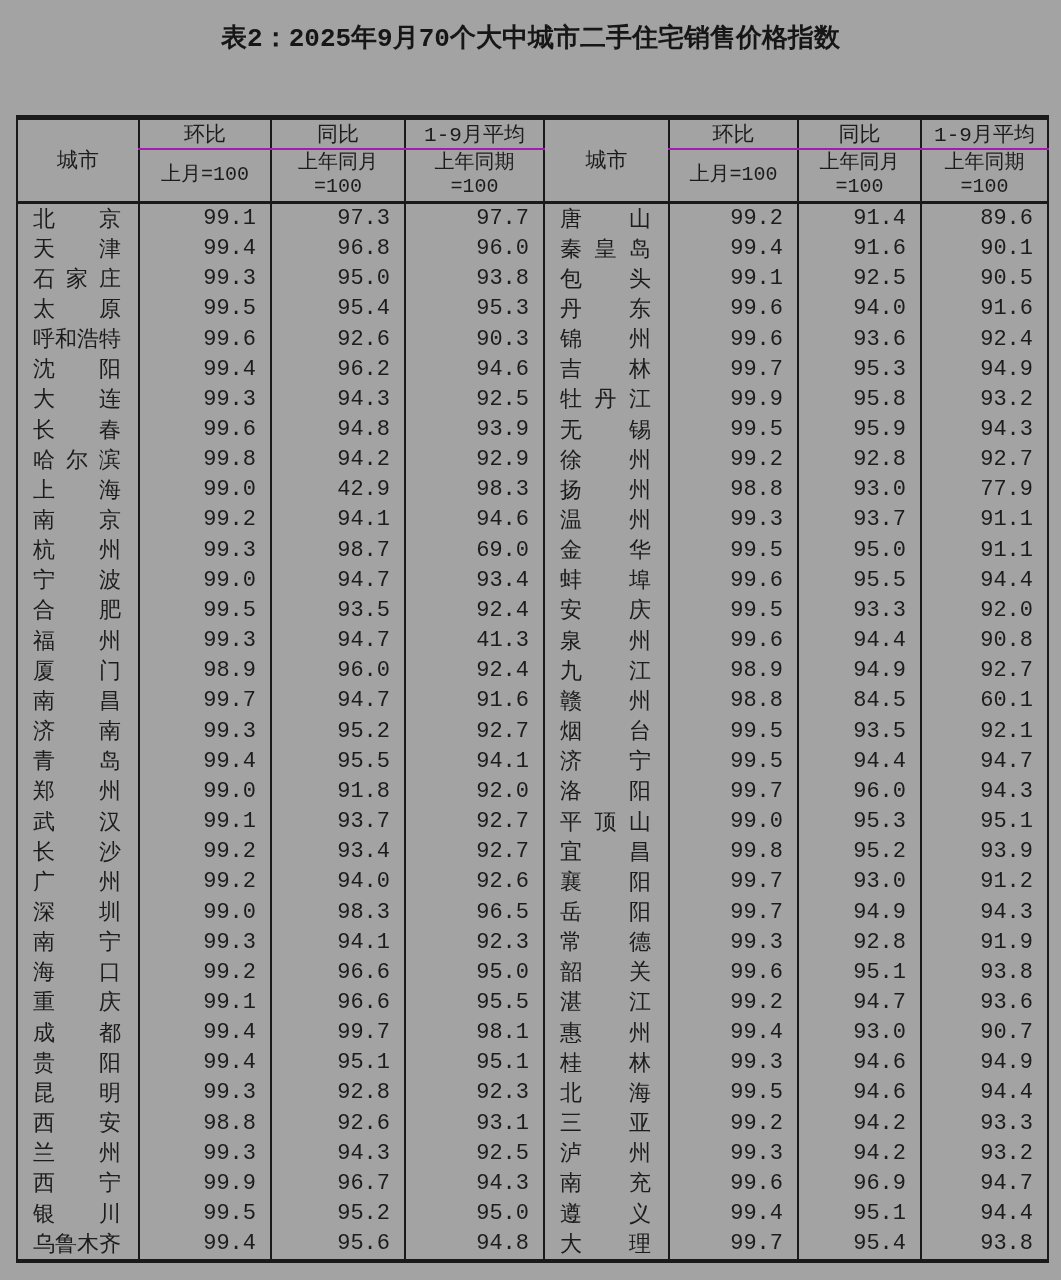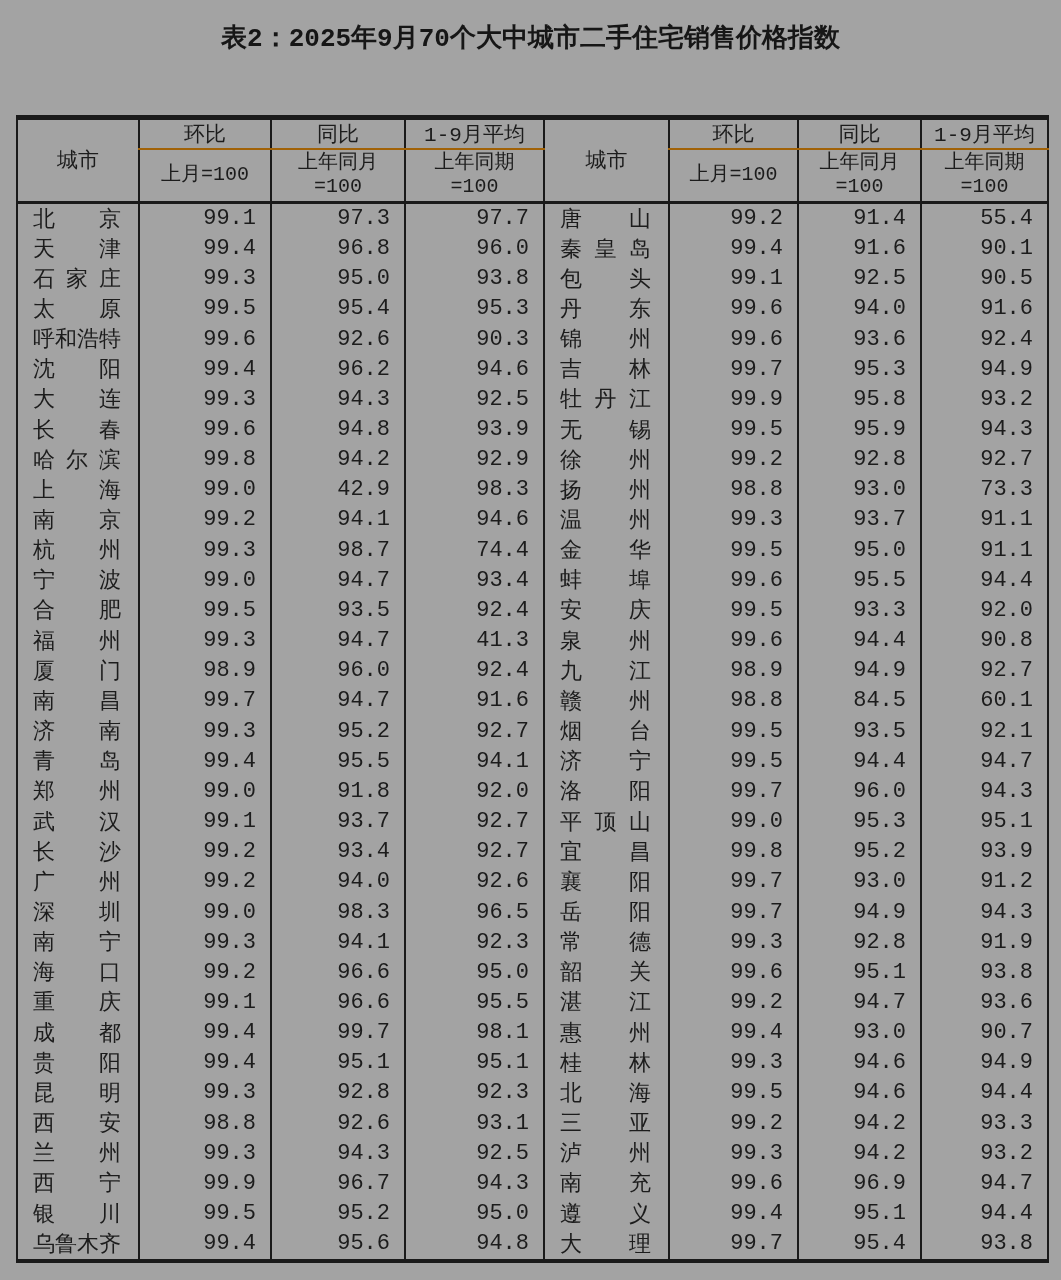--- a/index.html
+++ b/index.html
@@ -43,21 +43,21 @@
     font-weight: normal;
     color: #1c1c1c;
   }
   thead th {
     text-align: center;
     vertical-align: middle;
     font-size: 21px;
   }
   thead tr.h1 { height: 29px; }
   thead tr.h2 { height: 53px; }
-  thead tr.h1 th.top-h { border-bottom: 2px solid #a16207; }
+  thead tr.h1 th.top-h { border-bottom: 2px solid #a21caf; }
   thead tr.h2 th, thead th.city-h { border-bottom: 3px solid #1a1a1a; }
   thead th.sub { font-size: 20px; line-height: 24px; }
   thead th.two-line { white-space: pre-line; }
   tbody tr { height: 30.17px; }
   tbody td { vertical-align: middle; }
   td.num {
     text-align: right;
     padding-right: 14px;
     font-size: 22px;
   }
@@ -127,21 +127,21 @@
           <td class="num">97.3</td>
           <td class="num">97.7</td>
           <td class="city">
             <span class="dist">
               <span>唐</span>
               <span>山</span>
             </span>
           </td>
           <td class="num">99.2</td>
           <td class="num">91.4</td>
-          <td class="num">55.4</td>
+          <td class="num">89.6</td>
         </tr>
         <tr>
           <td class="city">
             <span class="dist">
               <span>天</span>
               <span>津</span>
             </span>
           </td>
           <td class="num">99.4</td>
           <td class="num">96.8</td>
@@ -313,21 +313,21 @@
           <td class="num">42.9</td>
           <td class="num">98.3</td>
           <td class="city">
             <span class="dist">
               <span>扬</span>
               <span>州</span>
             </span>
           </td>
           <td class="num">98.8</td>
           <td class="num">93.0</td>
-          <td class="num">73.3</td>
+          <td class="num">77.9</td>
         </tr>
         <tr>
           <td class="city">
             <span class="dist">
               <span>南</span>
               <span>京</span>
             </span>
           </td>
           <td class="num">99.2</td>
           <td class="num">94.1</td>
@@ -344,21 +344,21 @@
         </tr>
         <tr>
           <td class="city">
             <span class="dist">
               <span>杭</span>
               <span>州</span>
             </span>
           </td>
           <td class="num">99.3</td>
           <td class="num">98.7</td>
-          <td class="num">74.4</td>
+          <td class="num">69.0</td>
           <td class="city">
             <span class="dist">
               <span>金</span>
               <span>华</span>
             </span>
           </td>
           <td class="num">99.5</td>
           <td class="num">95.0</td>
           <td class="num">91.1</td>
         </tr>

